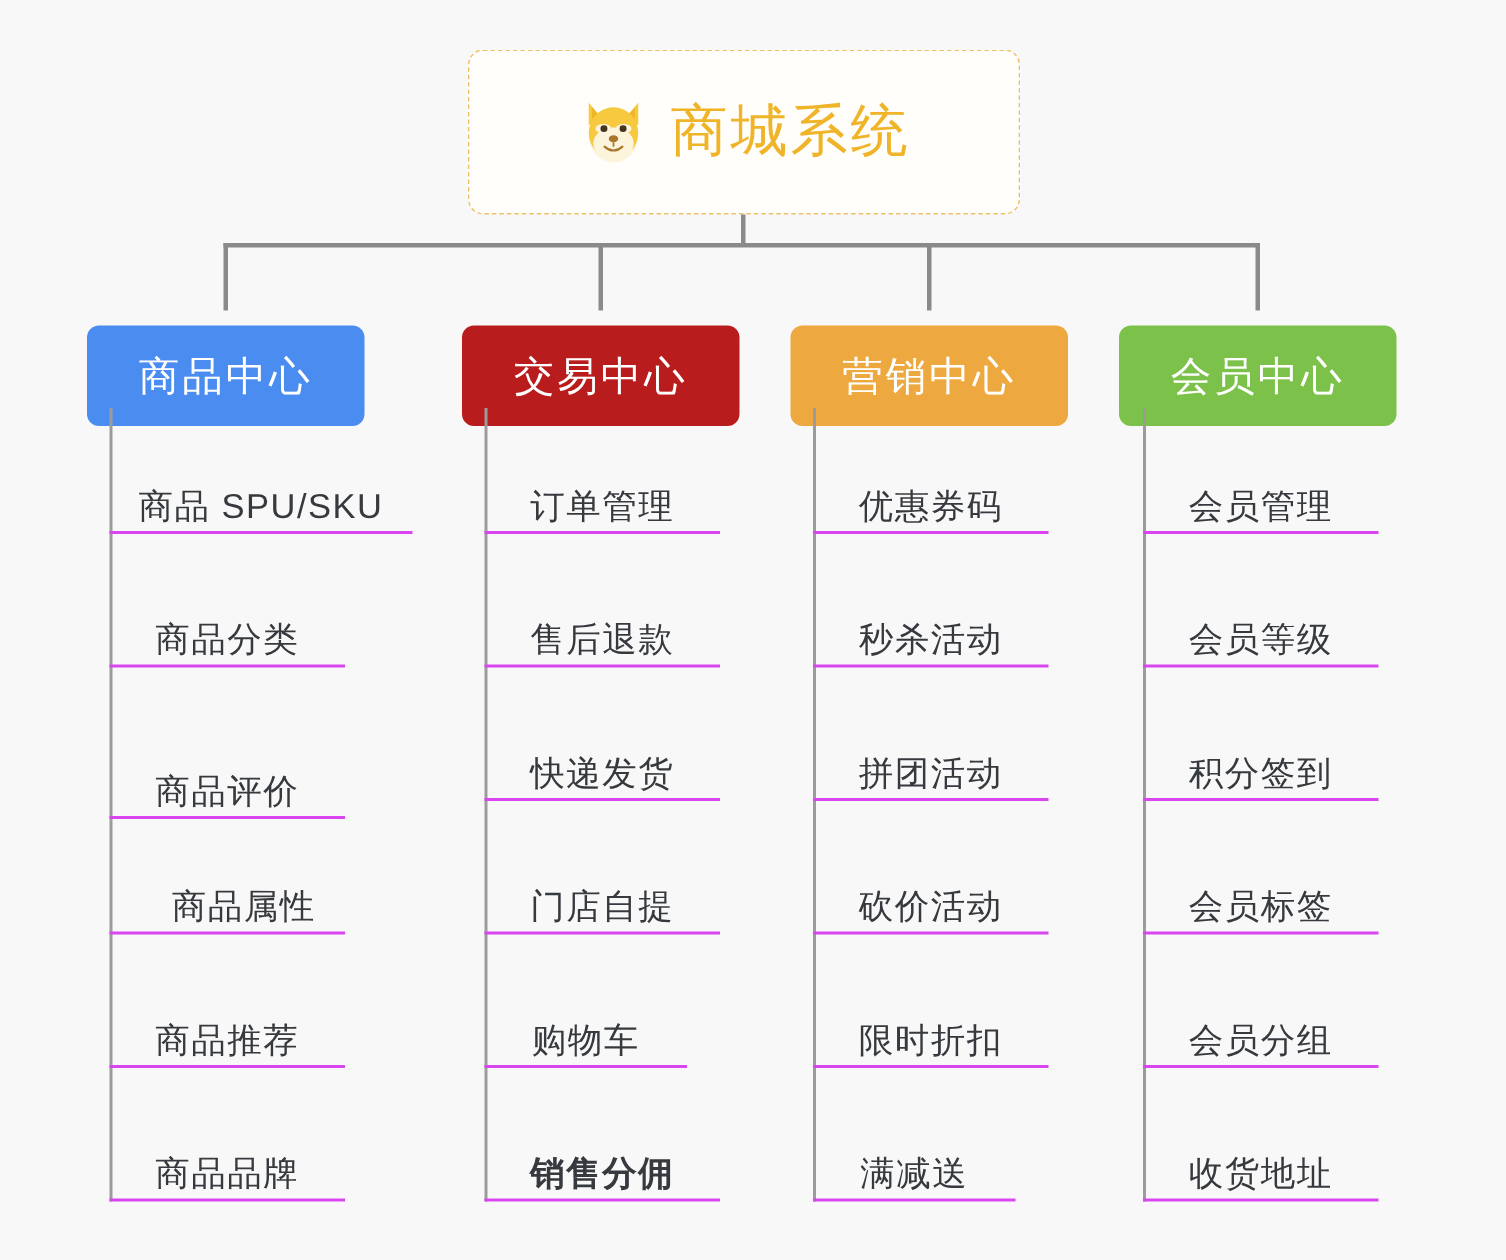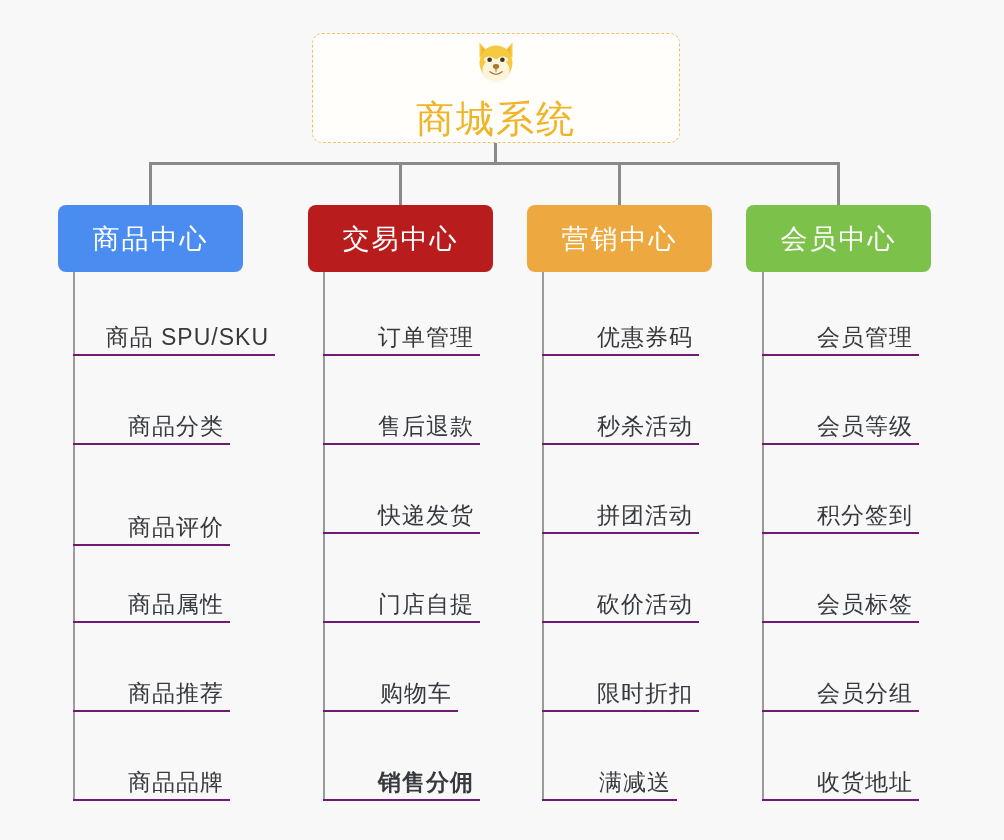--- a/index.html
+++ b/index.html
@@ -27,21 +27,20 @@
     width: 368px;
     height: 110px;
     box-sizing: border-box;
     background: #fffefb;
     border: 1px dashed #efc06a;
     border-radius: 10px;
     display: flex;
     align-items: center;
     justify-content: center;
     gap: 14px;
-    flex-direction: column;
   }
   .root-emoji {
     width: 48px;
     height: 48px;
     flex: 0 0 auto;
     display: block;
   }
   .root-title {
     font-size: 38px;
     line-height: 1;
@@ -58,21 +57,21 @@
   .conn-v { width: 3px; }
   .conn-h { height: 3px; }
 
   
   .col {
     position: absolute;
     top: 205px;
   }
   .col-head {
     position: absolute;
-    top: 0;
+    top: 12px;
     left: 0;
     height: 67px;
     box-sizing: border-box;
     border-radius: 8px;
     display: flex;
     align-items: center;
     justify-content: center;
     color: #ffffff;
     font-size: 27px;
     letter-spacing: 2px;
@@ -80,24 +79,24 @@
   }
   .col-trunk {
     position: absolute;
     width: 2px;
     background: #9b9b9b;
   }
   .leaf {
     position: absolute;
     height: 46px;
     box-sizing: border-box;
-    border-bottom: 2px solid #701a75;
+    border-bottom: 2px solid #d946ef;
     display: flex;
     align-items: flex-end;
-    justify-content: flex-end;
+    justify-content: center;
     padding-bottom: 4px;
   }
   .leaf-label {
     font-size: 23px;
     line-height: 1.1;
     color: #36393d;
     white-space: nowrap;
     letter-spacing: 1px;
     padding: 0 6px;
   }

